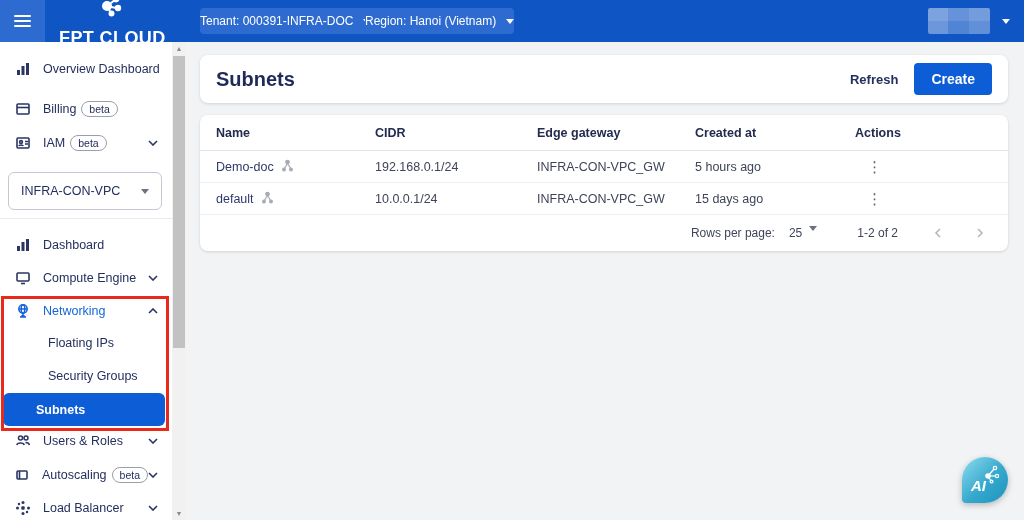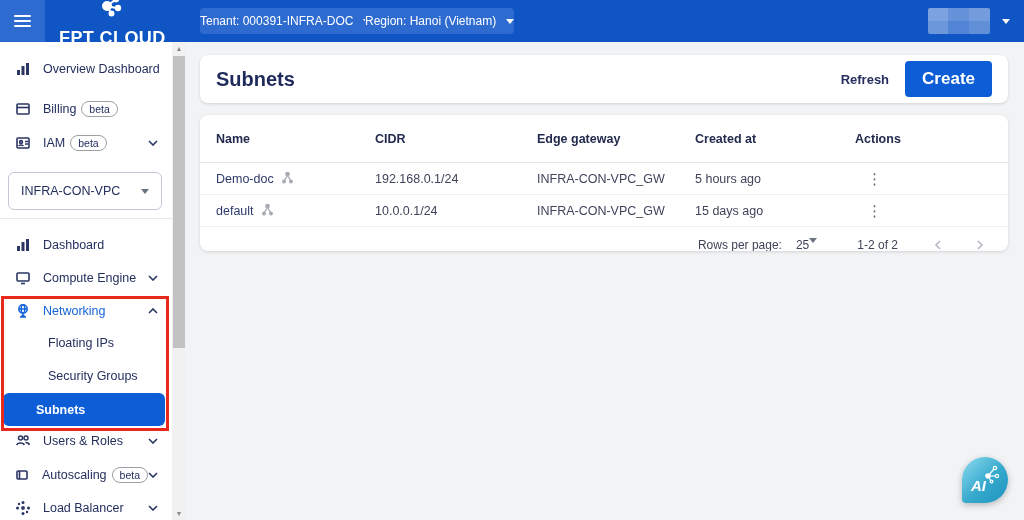--- a/index.html
+++ b/index.html
@@ -62,35 +62,35 @@
 
   
   .main { position:absolute; top:42px; left:186px; width:838px; bottom:0; background:#f2f3f5; }
   .card { position:absolute; left:14px; width:808px; background:#fff; border-radius:8px;
           box-shadow:0 1px 3px rgba(60,64,67,.18); }
   .title-card { top:13px; height:48px; display:flex; align-items:center; padding:0 16px; }
   .page-title { font-size:20px; font-weight:700; color:#1e2a5a; }
   .title-actions { margin-left:auto; display:flex; align-items:center; gap:16px; }
   .refresh-btn { font-size:13px; font-weight:600; color:#242f5e; background:none; border:none;
                  cursor:pointer; font-family:inherit; }
-  .create-btn { font-size:17px; font-weight:600; color:#fff; background:#0d5ed6; border:none;
+  .create-btn { font-size:14px; font-weight:600; color:#fff; background:#0d5ed6; border:none;
                 border-radius:4px; padding:8px 17px; cursor:pointer; font-family:inherit; }
 
   .table-card { top:73px; height:136px; overflow:hidden; }
   .trow { display:grid; grid-template-columns:159px 162px 158px 160px 1fr; align-items:center; padding-left:16px; }
-  .thead { height:48px; border-bottom:1px solid #e3e5e8; }
+  .thead { height:36px; border-bottom:1px solid #e3e5e8; }
   .thead .th { font-size:12.5px; font-weight:700; color:#232b4e; }
   .tr { height:32px; border-bottom:1px solid #eceef0; }
   .td { font-size:12.5px; color:#3e4459; display:flex; align-items:center; }
   .name-cell { gap:7px; color:#2c3a6b; }
   .kebab { font-size:15px; color:#5f6368; cursor:pointer; padding:0 6px; margin-left:6px; letter-spacing:0; }
   .pagination { height:35px; display:flex; align-items:center; justify-content:flex-end;
                 padding-right:22px; gap:0; }
   .pg-label { font-size:12px; color:#3e4459; }
-  .pg-size { display:flex; align-items:flex-start; margin-left:14px; cursor:pointer; }
+  .pg-size { display:flex; align-items:flex-start; gap:7px; margin-left:14px; cursor:pointer; }
   .pg-size .val { font-size:12px; color:#3e4459; }
   .pg-size .caret-g { width:0; height:0; border-left:4px solid transparent; border-right:4px solid transparent;
                       border-top:5px solid #6b7280; }
   .pg-range { font-size:12px; color:#3e4459; margin-left:40px; }
   .pg-nav { margin-left:34px; color:#b4b8bf; cursor:default; display:flex; align-items:center; }
   .pg-nav + .pg-nav { margin-left:30px; }
 
   
   .ai-bubble { position:absolute; right:16px; bottom:17px; width:46px; height:46px;
                border-radius:50% 50% 50% 4px; background:linear-gradient(135deg,#8edcef 0%,#35a8cd 55%,#1f93bd 100%);

